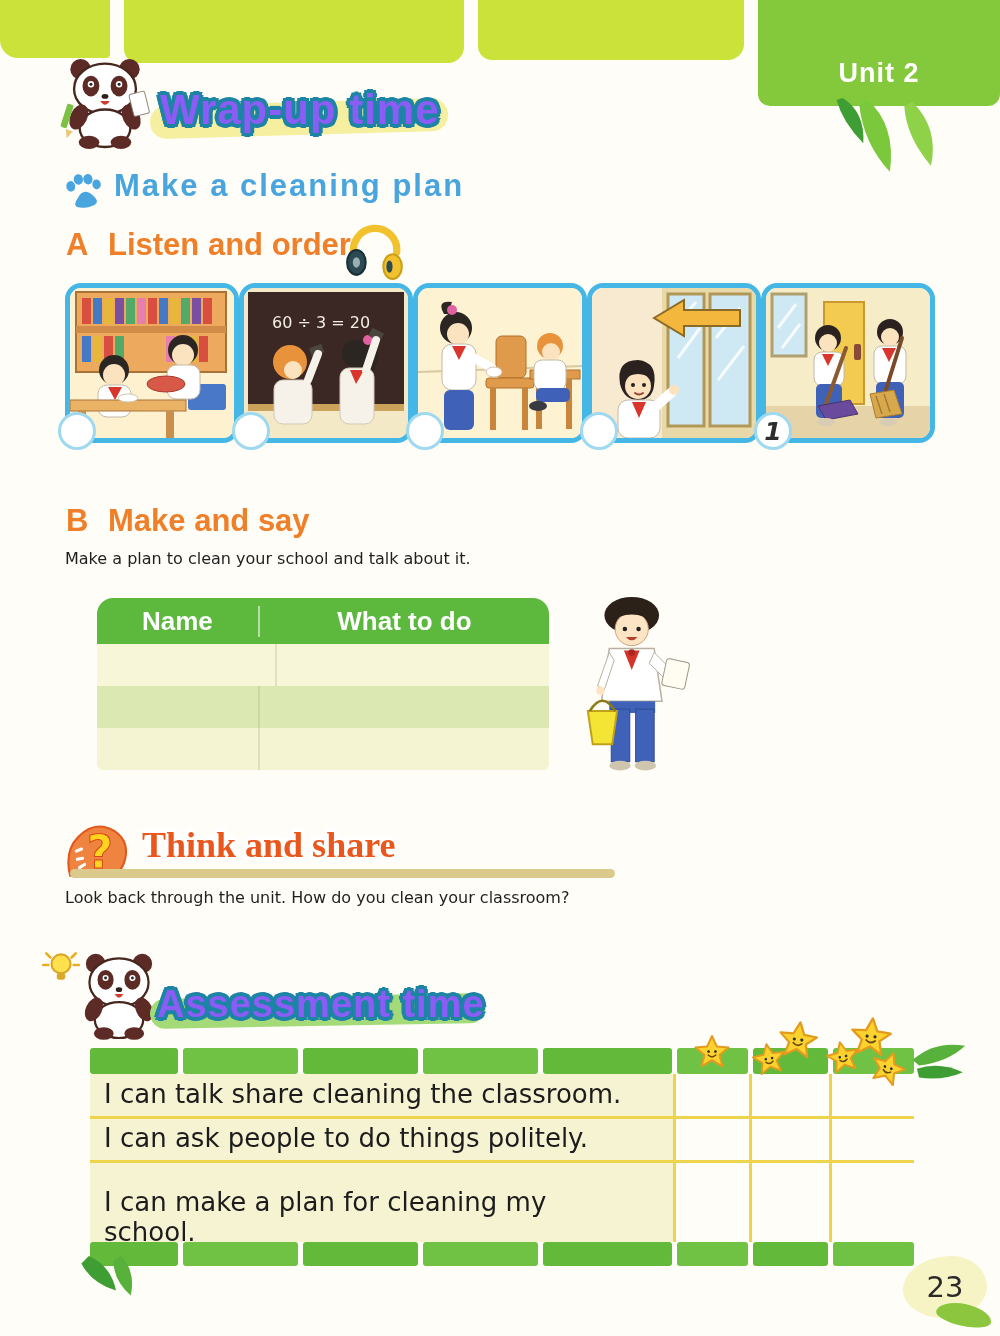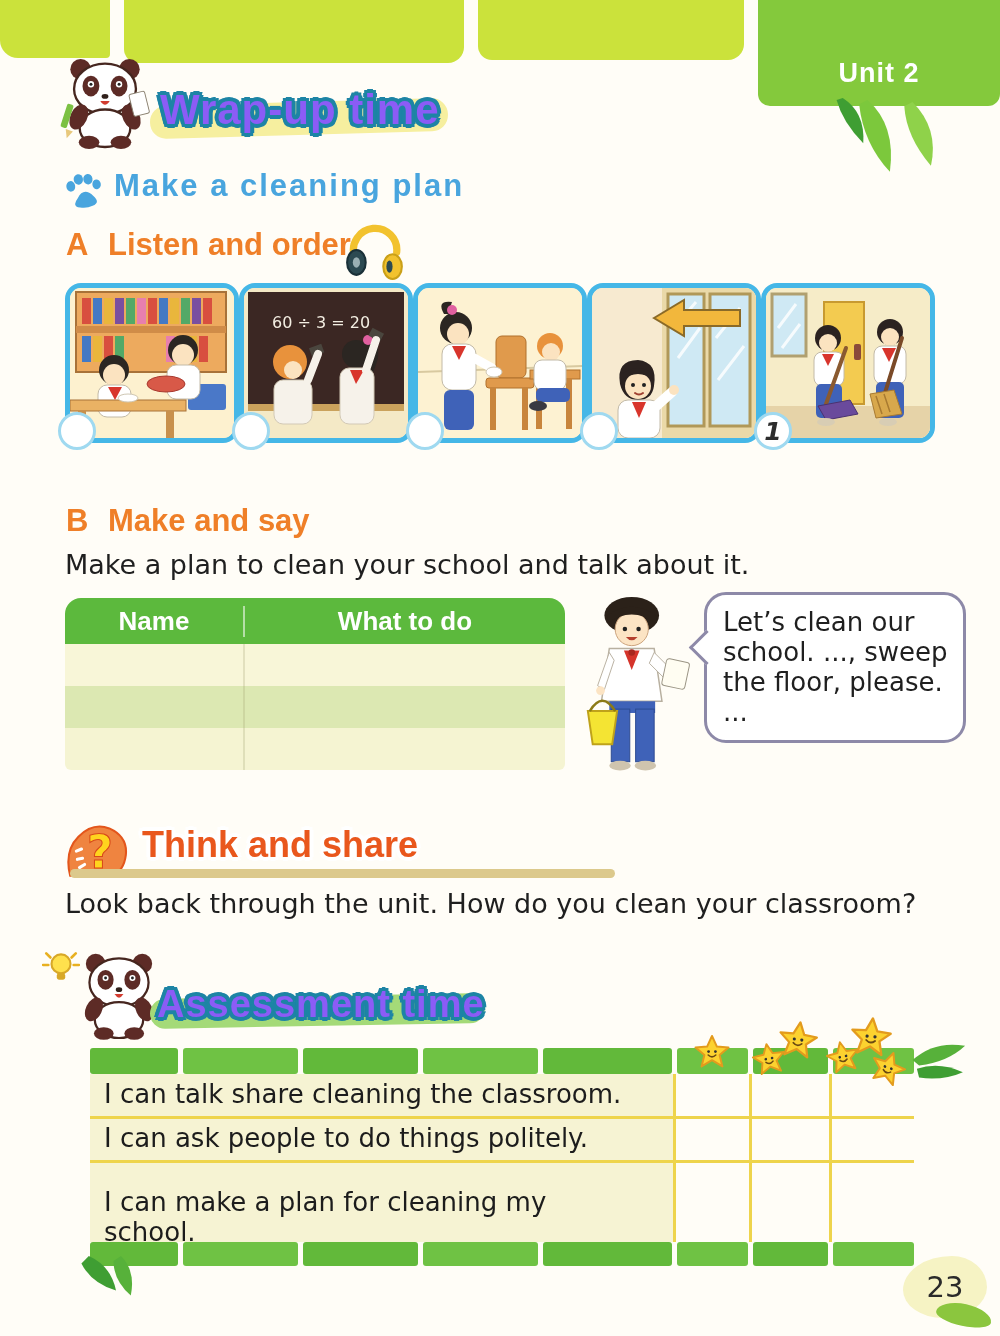--- a/index.html
+++ b/index.html
@@ -11,45 +11,45 @@
   .unit-seg{background:#84c93c;border-radius:0 0 12px 12px;text-align:center;}
   .unit-label{color:#fff;font-weight:bold;font-size:27px;font-family:"Liberation Sans",sans-serif;
               letter-spacing:1px;padding-top:10px;margin-top:48px;}
   
   .bubble-teal{font-family:Liberation Sans, sans-serif;font-weight:bold;color:#8b5cf6;letter-spacing:1px;
     text-shadow:-3px -3px 0 #1d84a5,3px -3px 0 #1d84a5,-3px 3px 0 #1d84a5,3px 3px 0 #1d84a5,
                 -4px 0 0 #1d84a5,4px 0 0 #1d84a5,0 -4px 0 #1d84a5,0 4px 0 #1d84a5;}
   .hl{border-radius:16px;}
   .h-blue{color:#49a5de;font-weight:bold;font-size:31px;font-family:"Liberation Sans",sans-serif;}
   .h-orange{color:#ef7f28;font-weight:bold;font-size:31px;font-family:"Liberation Sans",sans-serif;}
-  .body-text{font-size:27px;color:#1f1f1f;}
+  .body-text{font-size:16px;color:#1f1f1f;}
   
   .strip{display:flex;gap:0;}
   .panel{position:relative;width:174px;height:160px;flex:0 0 auto;}
   .panel-art{position:absolute;inset:0;border:5px solid #45b7e7;border-radius:16px;
              overflow:hidden;background:#fdf2d0;box-sizing:border-box;}
   .panel-art svg{display:block;width:164px;height:150px;}
   .order-badge{position:absolute;left:-7px;bottom:-7px;width:38px;height:38px;border-radius:50%;
       background:#fff;border:3px solid #9fd9f0;display:flex;align-items:center;justify-content:center;
       font-style:italic;font-weight:bold;font-size:25px;color:#2d2d2d;box-sizing:border-box;}
   
-  .ptable{width:500px;border-radius:16px 16px 6px 6px;overflow:hidden;}
+  .ptable{width:452px;border-radius:16px 16px 6px 6px;overflow:hidden;margin-left:32px;}
   .ptable .hdr{display:flex;background:#5cb93d;height:46px;align-items:center;
       color:#fff;font-weight:bold;font-size:26px;font-family:"Liberation Sans",sans-serif;}
   .ptable .hdr .c1{width:180px;text-align:center;border-right:2px solid rgba(255,255,255,.55);box-sizing:border-box;}
   .ptable .hdr .c2{width:320px;text-align:center;}
   .prow{display:flex;height:42px;align-items:center;}
   .prow .c1{width:180px;height:100%;border-right:2px solid rgba(160,160,110,.25);box-sizing:border-box;}
   .prow .c2{width:320px;text-align:center;font-style:italic;font-size:25px;color:#161616;}
   
   .sbubble{border:3px solid #8d89a8;border-radius:22px;background:#fff;
       width:228px;padding:12px 12px 12px 16px;font-size:26px;line-height:1.16;}
   .sbubble .tail{position:absolute;left:-13px;top:40px;width:22px;height:22px;background:#fff;
       border-left:3px solid #8d89a8;border-bottom:3px solid #8d89a8;transform:rotate(45deg);}
-  .think-title{font-family:Liberation Sans, sans-serif;font-weight:bold;font-size:36px;color:#e9571d;
+  .think-title{font-family:Liberation Serif, serif;font-weight:bold;font-size:36px;color:#e9571d;
       text-shadow:-3px -3px 0 #fff,3px -3px 0 #fff,-3px 3px 0 #fff,3px 3px 0 #fff,
                   -4px 0 0 #fff,4px 0 0 #fff,0 -4px 0 #fff,0 4px 0 #fff;}
   
   .seg{position:absolute;height:100%;border-radius:3px;}
   .vline{position:absolute;width:3px;background:#eed44c;}
   .hline{position:absolute;height:3px;background:#eed44c;left:0;width:824px;}
   .a-row{position:absolute;left:14px;font-size:26px;color:#1c1c1c;line-height:1.15;width:560px;}
   .star{position:absolute;}
   .leaf-page{background:#f6f3c4;border-radius:58% 42% 52% 48%/55% 50% 50% 45%;
       display:flex;align-items:center;justify-content:center;font-size:29px;color:#2a2a2a;}
@@ -330,24 +330,20 @@
     <rect x="86" y="70" width="24" height="28" rx="3" fill="#fffdf2" stroke="#9a9484" transform="rotate(12 98 84)"></rect>
     <rect x="30" y="112" width="47" height="12" fill="#3f62b8"></rect>
     <rect x="32" y="120" width="19" height="54" fill="#3f62b8" stroke="#2c4a90"></rect>
     <rect x="57" y="120" width="19" height="54" fill="#3f62b8" stroke="#2c4a90"></rect>
     <ellipse cx="41" cy="178" rx="11" ry="5" fill="#cfc4ae"></ellipse>
       <ellipse cx="67" cy="178" rx="11" ry="5" fill="#cfc4ae"></ellipse>
     <path d="M8,122 L38,122 L33,156 L13,156 Z" fill="#f4e433" stroke="#bfa21a" stroke-width="2"></path>
     <path d="M10,122 Q23,101 36,122" stroke="#8c7a16" stroke-width="2.5" fill="none"></path>
   </svg>
 
-  <div class="abs sbubble" style="left:704px;top:592px;">
-    <div class="tail"></div>
-    <span>Let’s clean our school. ..., sweep the floor, please. ...</span>
-  </div>
 
   <svg class="abs" style="left:64px;top:816px;" width="68" height="64" viewBox="0 0 66 62">
     <path d="M6,58 Q0,34 14,20 Q28,6 44,12 Q62,20 60,38 Q58,54 46,58 Z" fill="#ef8440" stroke="#e3561c" stroke-width="2"></path>
     <text x="22" y="50" font-size="44" font-weight="bold" fill="#ffd41e" stroke="#d8491a" stroke-width="1" font-family="DejaVu Sans">?</text>
     <g stroke="#fff" stroke-width="3" stroke-linecap="round">
       <line x1="12" y1="34" x2="17" y2="32"></line>
         <line x1="13" y1="42" x2="18" y2="41"></line>
         <line x1="15" y1="50" x2="20" y2="47"></line>
     </g>
   </svg>

